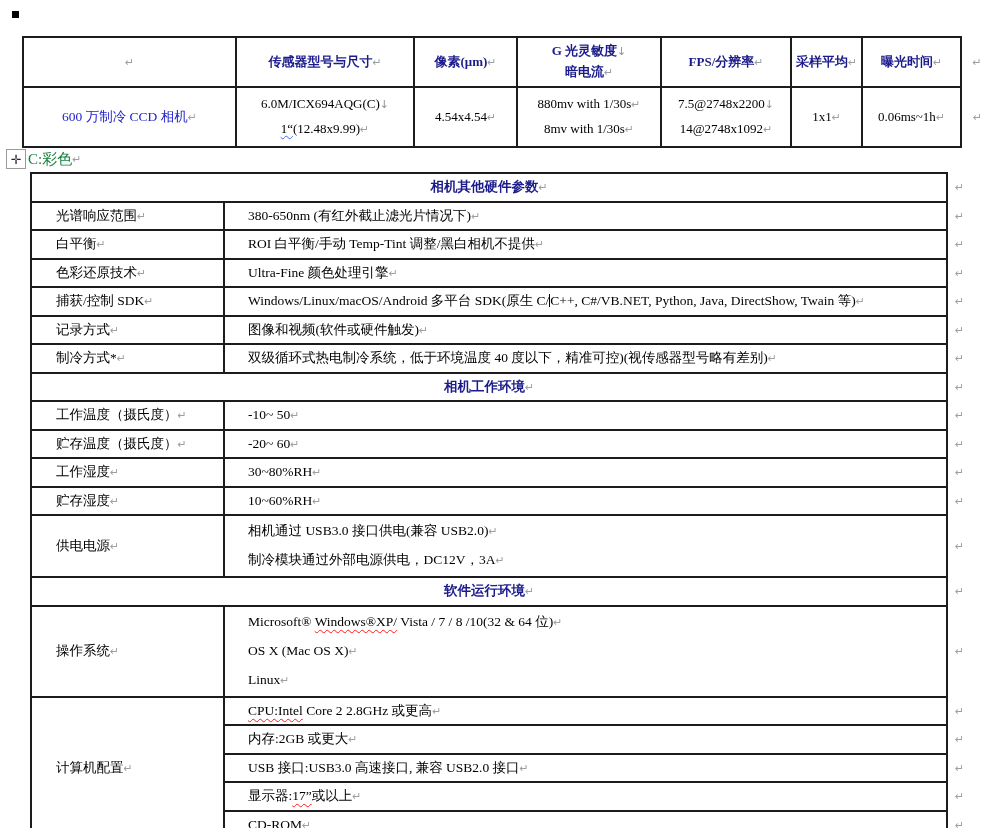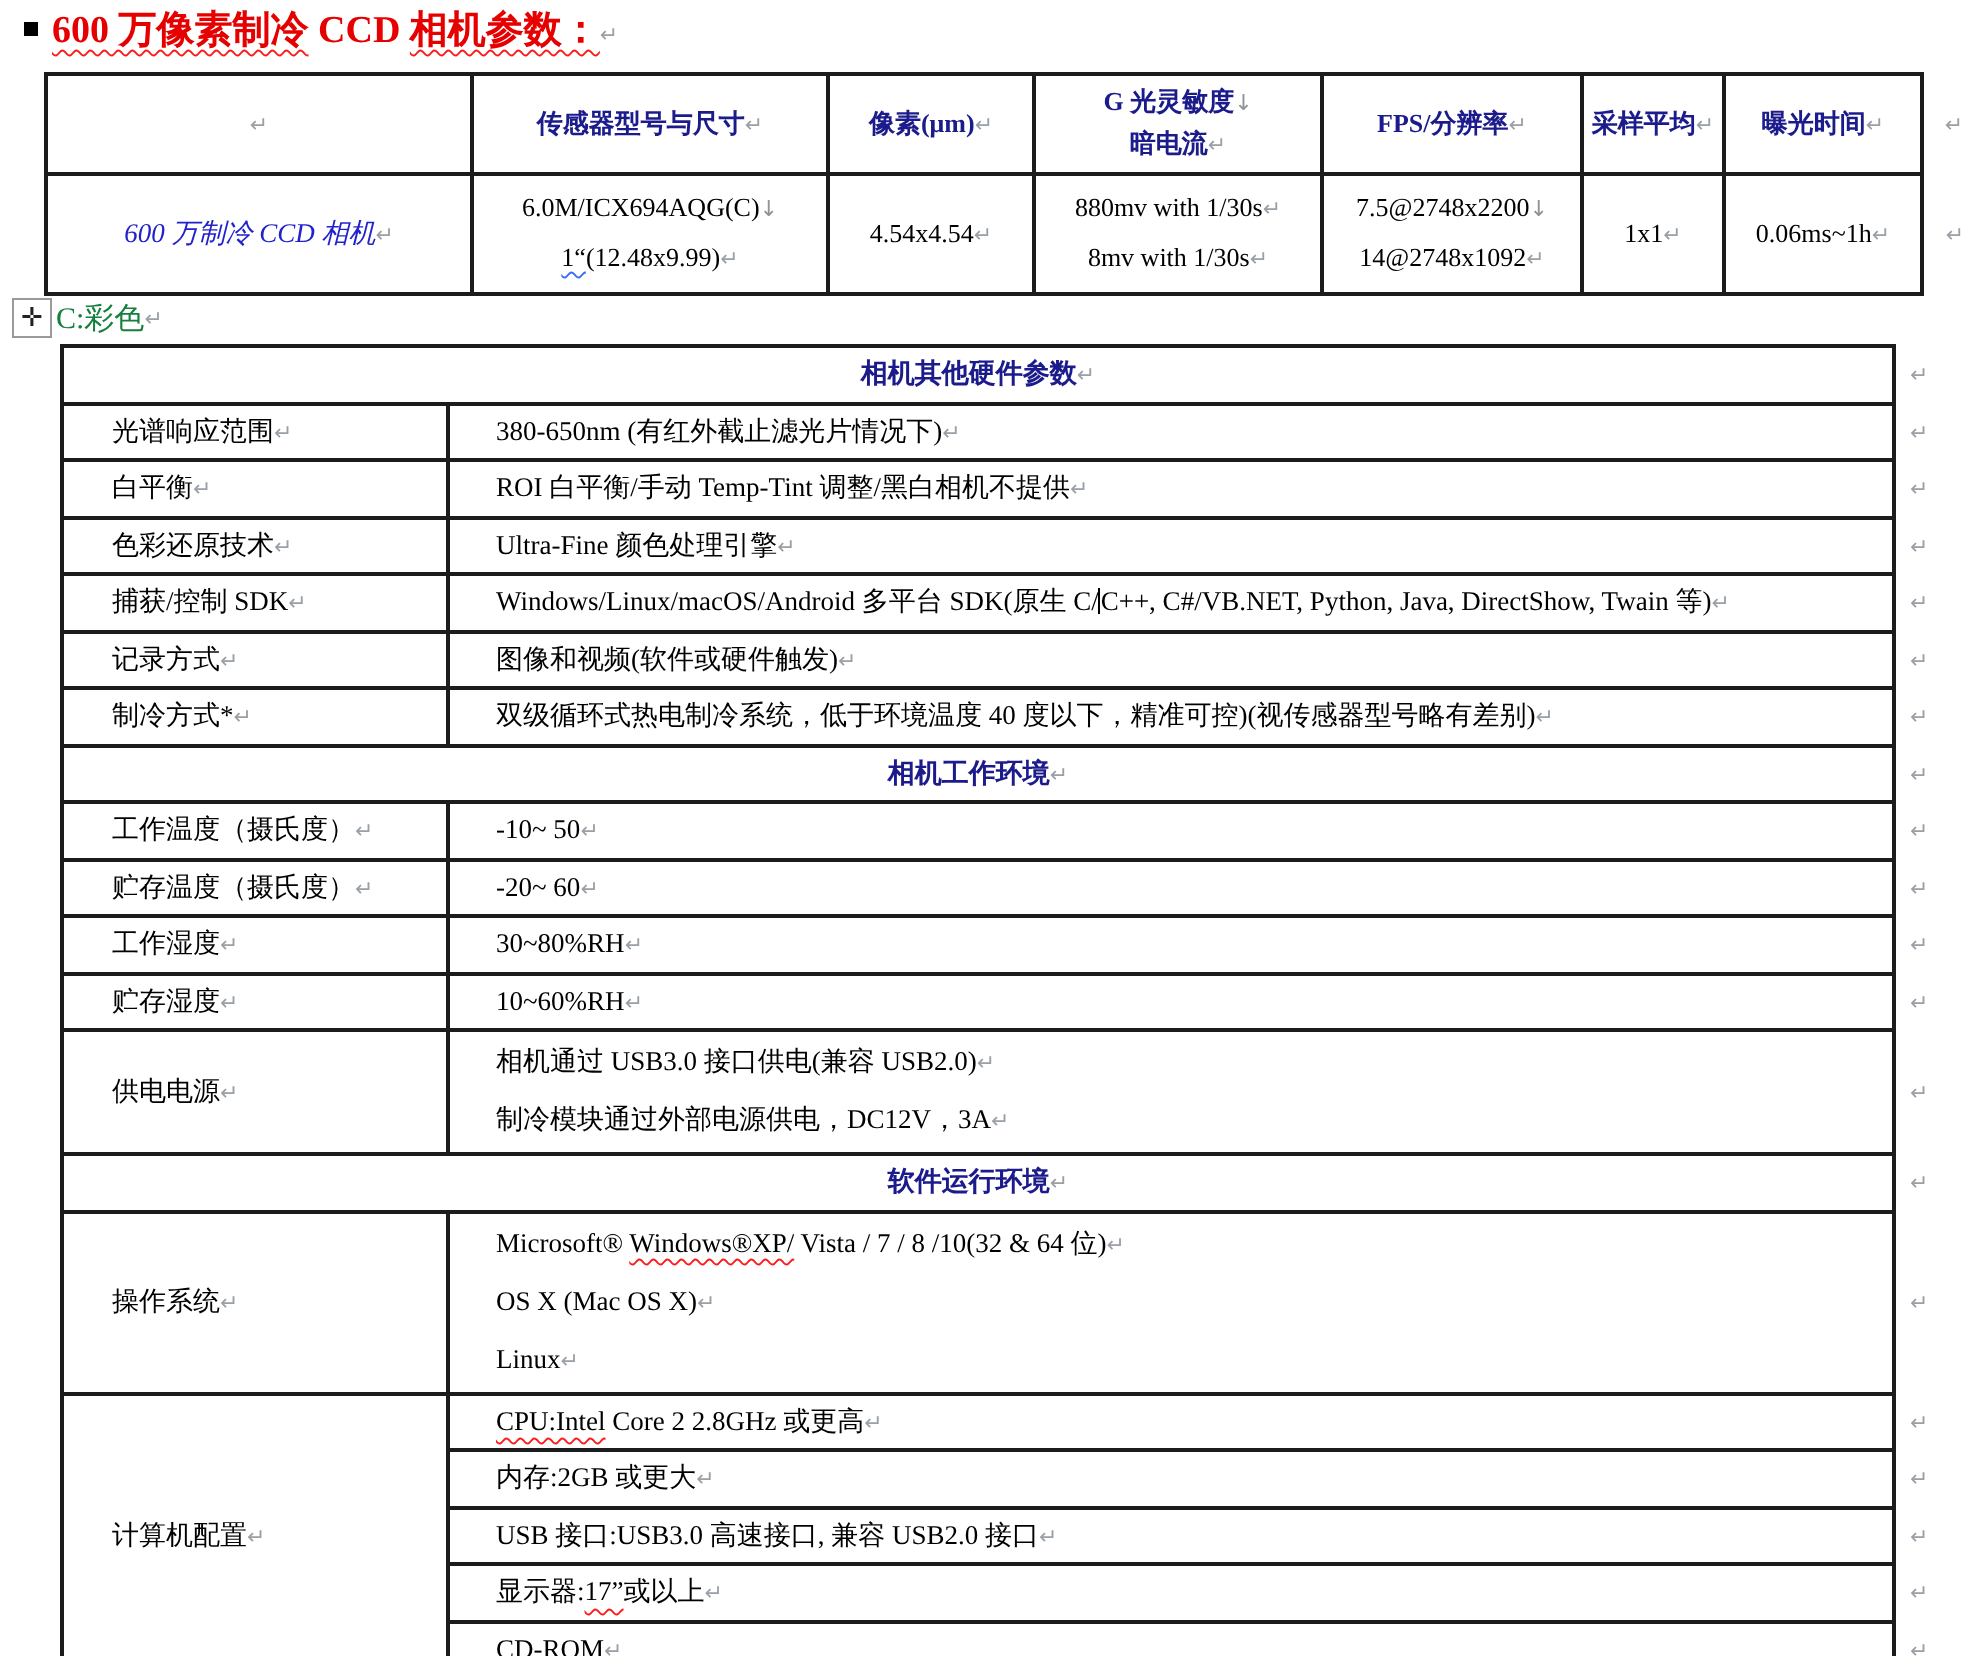--- a/index.html
+++ b/index.html
@@ -18,21 +18,21 @@
   .wavy-blue { text-decoration-line:underline; text-decoration-style:wavy; text-decoration-color:#3a6bff; text-decoration-thickness:1px; text-underline-offset:2px; }
 
   table { border-collapse:collapse; table-layout:fixed; }
   td { border:2px solid #1c1c1c; overflow:hidden; }
   td.gutter { border:none; vertical-align:middle; text-align:left; padding-left:7px; }
 
   
   .spec-wrap { position:absolute; left:22px; top:36px; }
   .spec-table td { text-align:center; vertical-align:middle; font-size:13px; line-height:24px; }
   .spec-table .hdr { color:#1b1b8c; font-weight:bold; font-size:13px; line-height:20px; }
-  .spec-table .camname { color:#2222cc; font-size:13.5px;font-style:italic; }
+  .spec-table .camname { color:#2222cc; font-size:13.5px; }
   .spec-table tr.hrow td { height:50px; }
   .spec-table tr.drow td { height:60px; }
 
   
   .anchor-line { position:absolute; left:6px; top:147px; height:24px; display:flex; align-items:center; }
   .move-handle { width:20px; height:20px; border:1px solid #9a9a9a; display:flex; align-items:center; justify-content:center;
                  font-size:13px; color:#222; font-family:"DejaVu Sans",sans-serif; background:#fff; }
   .anchor-text { font-size:15px; margin-left:2px; color:#15803d; }
 
   
@@ -48,21 +48,20 @@
 
   .caret { display:inline-block; width:1px; height:13px; background:#000; vertical-align:-2px; }
 </style>
 </head>
 <body>
 
 <div class="page">
 
   <div class="bullet"></div>
 
-  <div class="doc-title"><span class="wavy-red">600 万像素制冷</span><span> CCD </span><span class="wavy-red">相机参数：</span><span class="m">↵</span></div>
 
   <div class="spec-wrap">
     <table class="spec-table">
       <colgroup>
         <col style="width:213px">
           <col style="width:178px">
           <col style="width:103px">
           <col style="width:144px">
         <col style="width:130px">
           <col style="width:71px">

